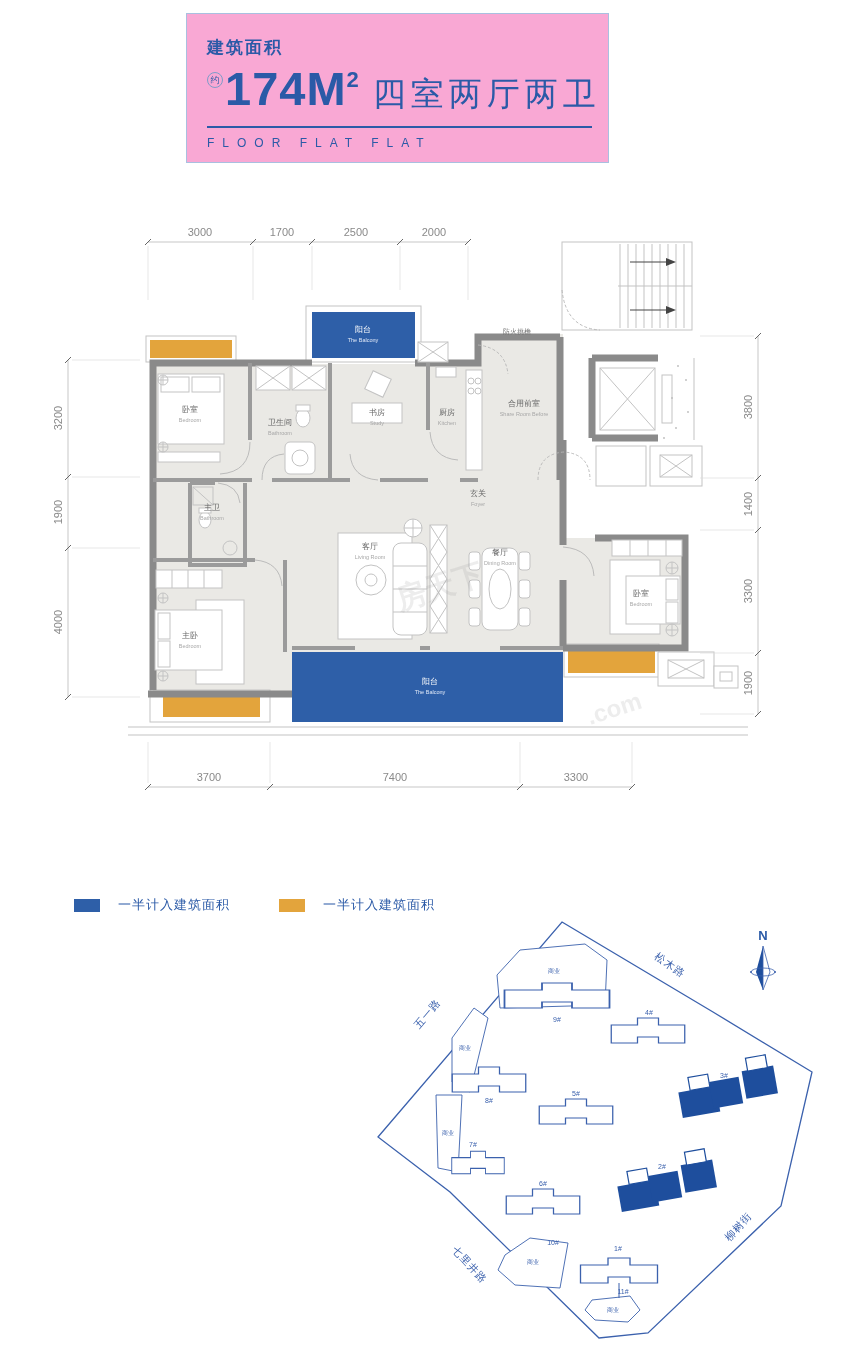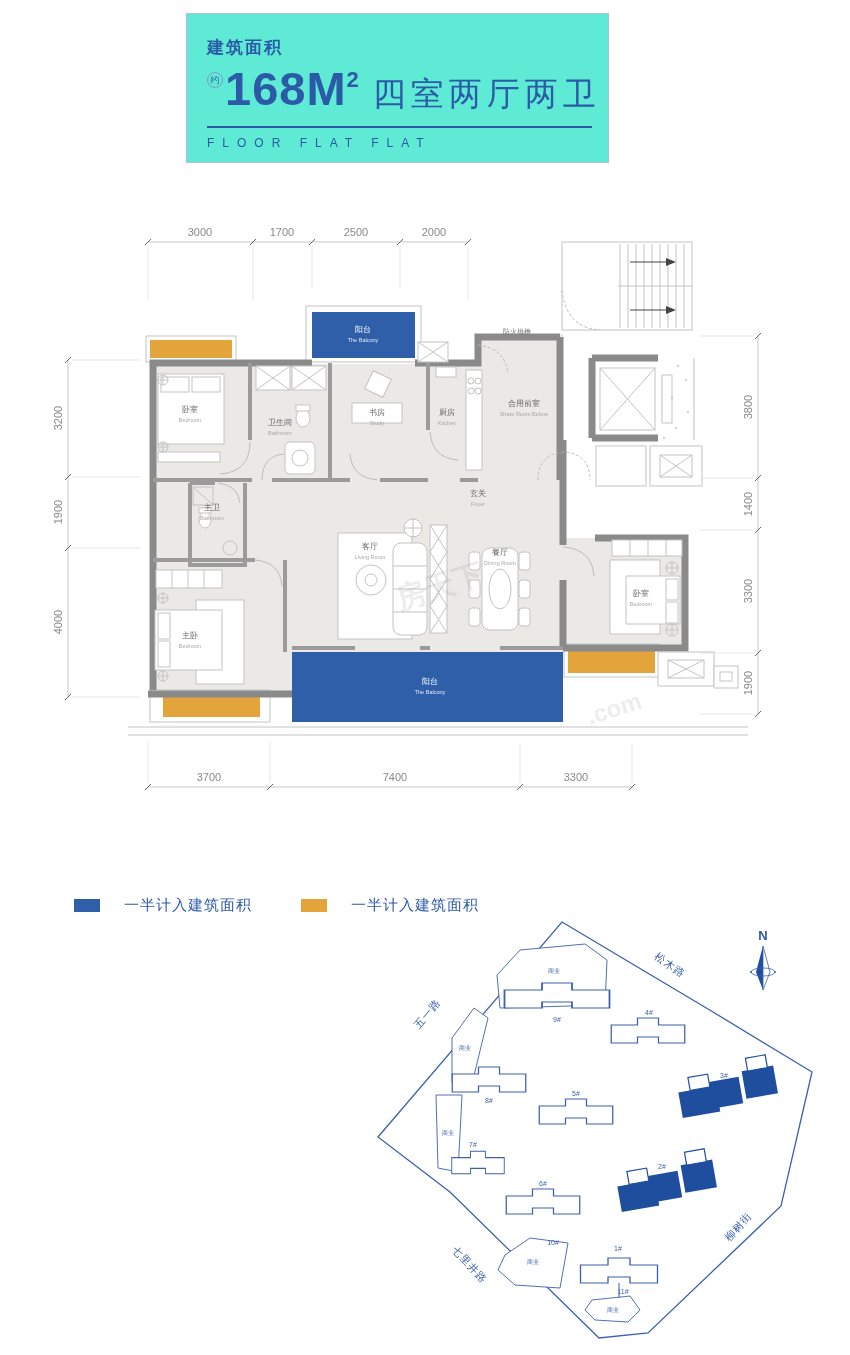--- a/index.html
+++ b/index.html
@@ -1,36 +1,36 @@
 <!DOCTYPE html>
 <html><head>
 <meta charset="utf-8">
 <style>
   html,body{margin:0;padding:0;background:#fff;}
   .page{position:relative;width:850px;height:1355px;background:#fff;overflow:hidden;
         font-family:"Liberation Sans",sans-serif;}
   
   .title-box{position:absolute;left:186px;top:13px;width:423px;height:150px;
-             border:1px solid #a9c0e0;background:#5eead4;box-sizing:border-box;padding:22px 0 0 20px;}
+             border:1px solid #a9c0e0;background:#f9a8d4;box-sizing:border-box;padding:22px 0 0 20px;}
   .tb-line1{color:#2b5aa7;font-size:17px;font-weight:bold;letter-spacing:2px;}
   .tb-line2{display:flex;align-items:baseline;margin-top:2px;color:#2b5aa7;}
   .approx{display:inline-block;width:14px;height:14px;line-height:14px;text-align:center;
           border:1px solid #7f9cc9;border-radius:50%;font-size:9px;color:#2b5aa7;
           position:relative;top:-22px;margin-right:2px;}
   .area-big{font-size:47px;font-weight:bold;letter-spacing:1px;color:#2b5aa7;}
   .area-sup{font-size:22px;font-weight:bold;position:relative;top:-18px;color:#2b5aa7;}
   .area-rooms{font-size:33px;letter-spacing:5px;margin-left:14px;color:#2b5aa7;}
   .tb-rule{width:385px;height:0;border-top:2px solid #2b5aa7;margin-top:9px;}
   .tb-sub{margin-top:8px;color:#2b5aa7;font-size:12px;letter-spacing:8px;}
   
   .legend{position:absolute;left:74px;top:896px;display:flex;align-items:center;}
   .sw{display:inline-block;width:26px;height:13px;}
   .sw-blue{background:#2e5fa8;}
   .sw-orange{background:#e3a43c;}
-  .lg-label{color:#2b5aa7;font-size:15px;letter-spacing:1px;margin-left:24px;}
+  .lg-label{color:#2b5aa7;font-size:13px;letter-spacing:1px;margin-left:18px;}
   .lg-gap{width:49px;}
   
   svg{position:absolute;}
   text{font-family:"Liberation Sans",sans-serif;}
   .dim{font-size:11px;fill:#8a8a8a;}
   .cn{font-size:8px;fill:#666;}
   .en{font-size:5.5px;fill:#a8a8a8;}
   .cnw{font-size:8px;fill:#fff;}
   .enw{font-size:5.5px;fill:#dfe8f7;}
   .small-note{font-size:7px;fill:#777;}
@@ -54,21 +54,21 @@
 </style>
 </head>
 <body>
 
 <div class="page">
 
   <div class="title-box">
     <div class="tb-line1">建筑面积</div>
     <div class="tb-line2">
       <span class="approx">约</span>
-      <span class="area-big">168M</span>
+      <span class="area-big">174M</span>
       <span class="area-sup">2</span>
       <span class="area-rooms">四室两厅两卫</span>
     </div>
     <div class="tb-rule"></div>
     <div class="tb-sub">FLOOR FLAT FLAT</div>
   </div>
 
   <svg style="left:0;top:220px;" width="850" height="620" viewBox="0 220 850 620">
 
     <g>

